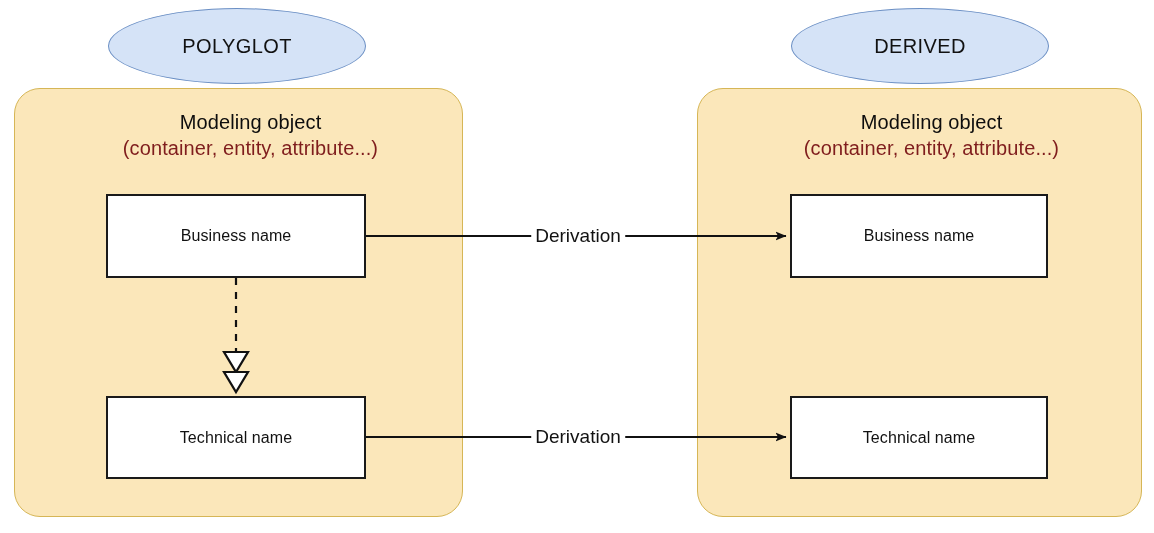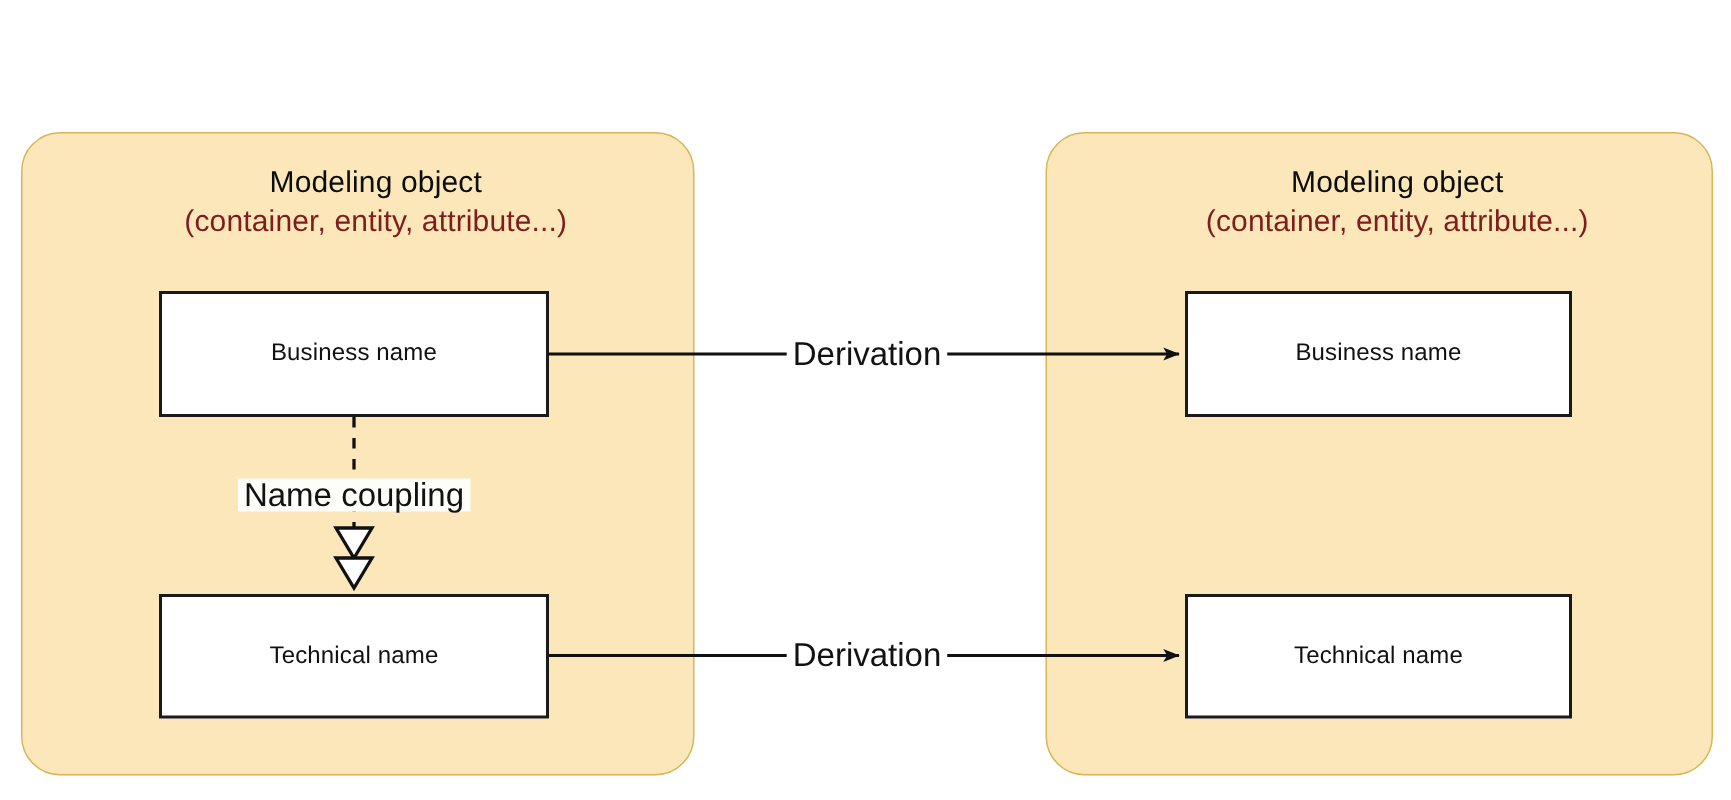--- a/index.html
+++ b/index.html
@@ -87,21 +87,21 @@
     left: 0; top: 0;
     width: 1154px;
     height: 533px;
     pointer-events: none;
   }
 
   
   .edge-label {
     position: absolute;
     transform: translate(-50%, -50%);
-    font-size: 22px;
+    font-size: 19px;
     color: #121212;
     white-space: nowrap;
     padding: 1px 4px;
     line-height: 20px;
   }
   .edge-label.on-white { background: #ffffff; }
   .edge-label.on-chip  { background: #fdfdfa; }
 
   #label-derivation-top    { left: 578px; top: 236px; }
   #label-derivation-bottom { left: 578px; top: 437px; }
@@ -149,17 +149,18 @@
       <path d="M236,278 L236,352" fill="none" stroke="#111111" stroke-width="2.2" stroke-dasharray="7 7"></path>
       <path d="M224,352 L248,352 L236,372 Z" fill="#ffffff" stroke="#111111" stroke-width="2.2" stroke-linejoin="miter"></path>
       <path d="M224,372 L248,372 L236,392 Z" fill="#ffffff" stroke="#111111" stroke-width="2.2" stroke-linejoin="miter"></path>
     </g>
   </svg>
 
   <div class="edge-label on-white" id="label-derivation-top">Derivation</div>
 
   <div class="edge-label on-white" id="label-derivation-bottom">Derivation</div>
 
-  <div class="edge-label on-chip" id="label-name-coupling">Name coupling</div>
 
+  <div class="ellipse" id="ellipse-polyglot">POLYGLOT</div>
 
+  <div class="ellipse" id="ellipse-derived">DERIVED</div>
 
 </div>
 
 </body></html>

